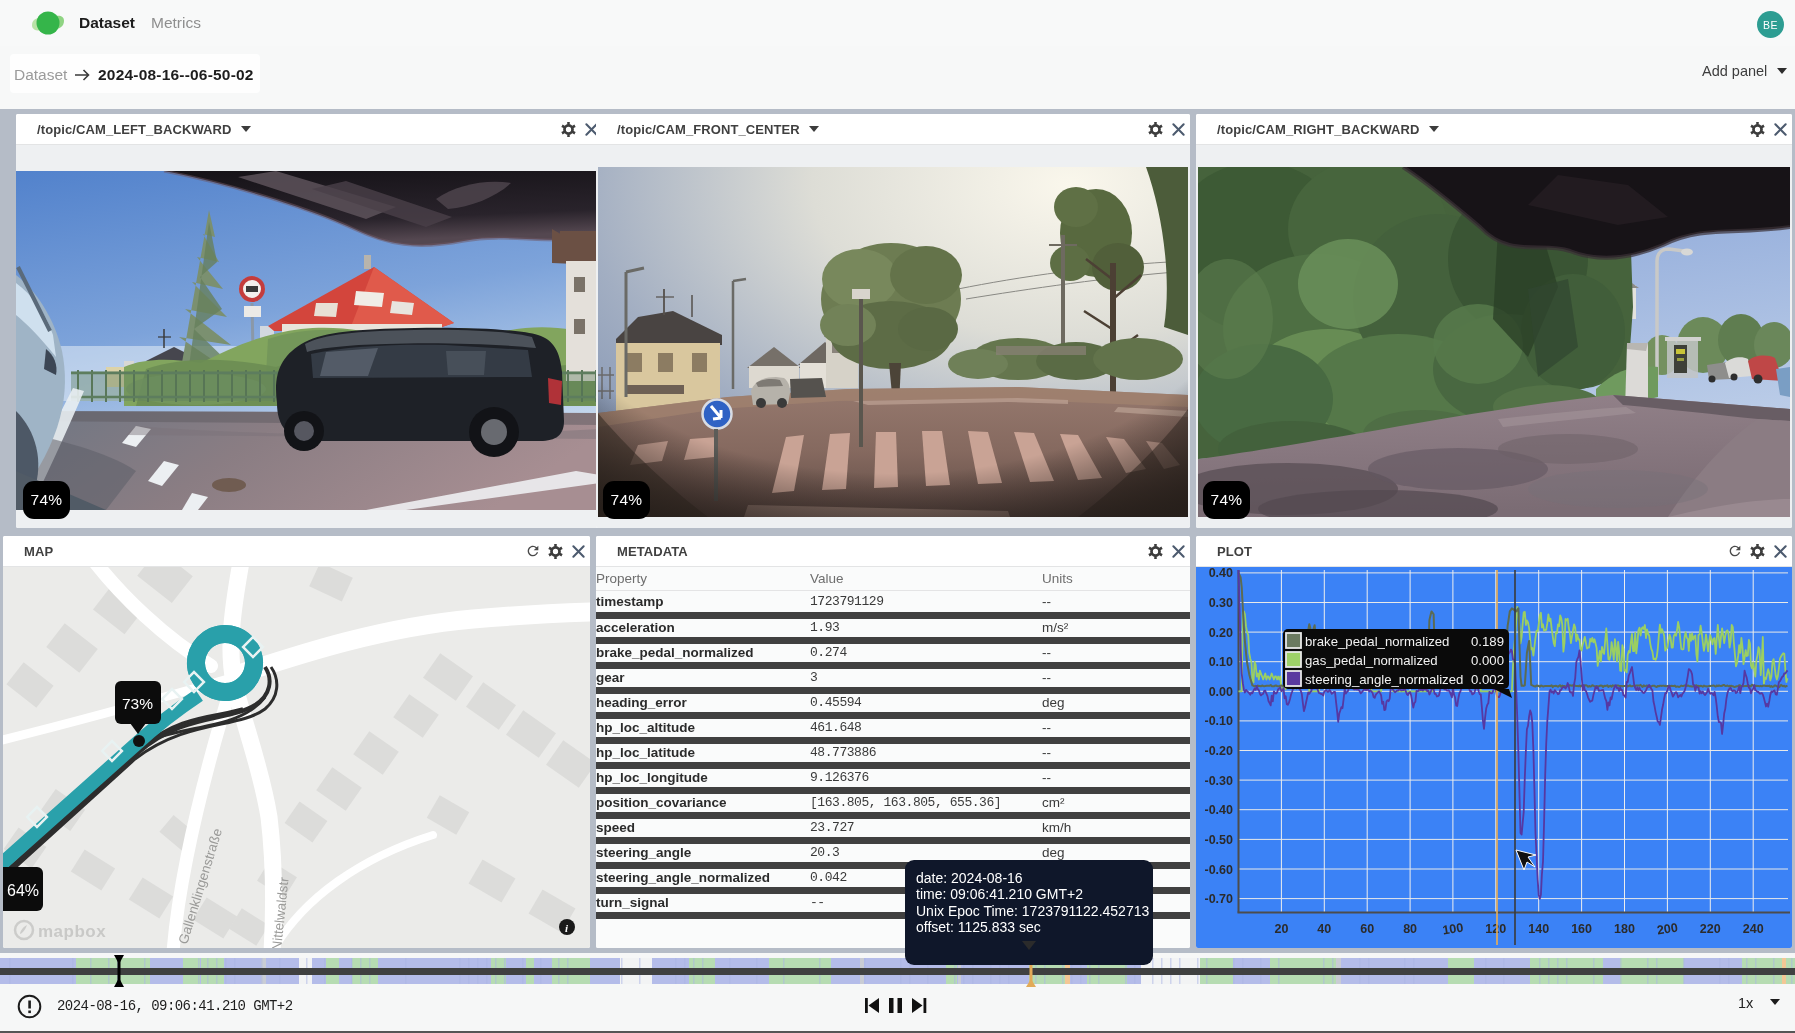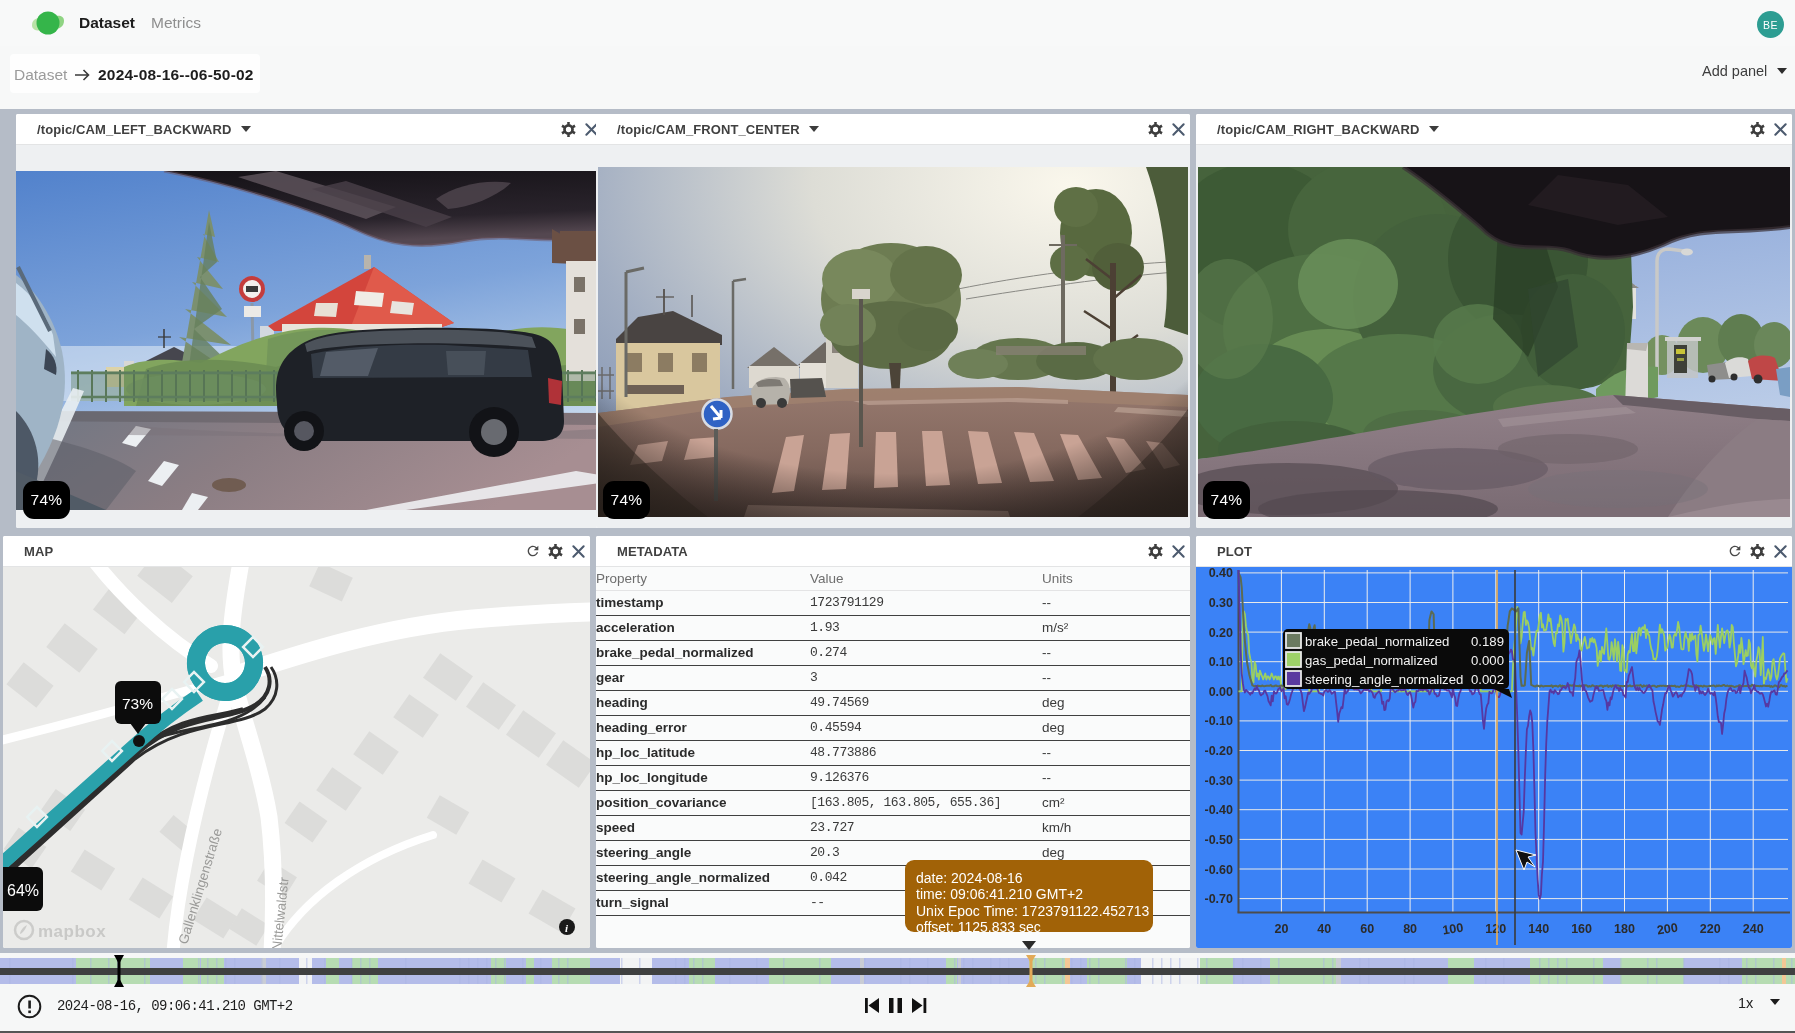--- a/index.html
+++ b/index.html
@@ -35,21 +35,21 @@
 <div class="abs" style="left:14px;top:66px;font-size:15.5px;color:#9b9b9b">Dataset</div>
 <svg class="abs" style="left:74px;top:68px" width="16" height="14" viewBox="0 0 16 14">
     <path d="M1 7 L14.5 7 M9.5 2 L14.5 7 L9.5 12" stroke="#3a3a3a" stroke-width="1.6" fill="none"></path>
   </svg>
 <div class="abs" style="left:98px;top:66px;font-size:15.5px;font-weight:700;color:#1d1d1d;letter-spacing:.2px">2024-08-16--06-50-02</div>
 <div class="abs" style="left:1702px;top:63px;font-size:14.5px;color:#3d3d3d">Add panel</div>
 <div class="caret abs" style="left:1768px;top:68px;border-top-color:#2d2d2d"></div>
 <div class="gridbg"></div>
 <style>
 table.meta{border-collapse:collapse;width:100%;table-layout:fixed;font-size:13.5px;color:#3a3a3a}
-table.meta td{height:25px;padding:0;border-bottom:1px solid #404040;vertical-align:middle}
+table.meta td{height:25px;padding:0;border-bottom:7px solid #404040;vertical-align:middle}
 table.meta tr.mh td{height:23px;color:#6e6e6e;border-bottom:1px solid #e4e4e5}
 table.meta .c1{width:214px;padding-left:0}
 table.meta .c2{width:232px}
 table.meta .c3{padding-left:0}
 table.meta .b{font-weight:700;color:#2b2b2b}
 table.meta .m{font-family:"Liberation Mono",monospace;font-size:13px;letter-spacing:-0.45px}
 </style>
 <div class="panel" style="left:16px;top:114px;width:587px;height:414px">
   <div class="phead">/topic/CAM_LEFT_BACKWARD<span class="caret"></span><span class="sp"></span><span class="hic">
         <svg width="17" height="17" viewBox="0 0 20 20">
@@ -558,28 +558,28 @@
             <td class="c1 b">brake_pedal_normalized</td>
             <td class="c2 m">0.274</td>
             <td class="c3">--</td>
           </tr>
       <tr>
             <td class="c1 b">gear</td>
             <td class="c2 m">3</td>
             <td class="c3">--</td>
           </tr>
       <tr>
-            <td class="c1 b">heading</td>
-            <td class="c2 m">49.74569</td>
-            <td class="c3">deg</td>
-          </tr>
-      <tr>
             <td class="c1 b">heading_error</td>
             <td class="c2 m">0.45594</td>
             <td class="c3">deg</td>
+          </tr>
+      <tr>
+            <td class="c1 b">hp_loc_altitude</td>
+            <td class="c2 m">461.648</td>
+            <td class="c3">--</td>
           </tr>
       <tr>
             <td class="c1 b">hp_loc_latitude</td>
             <td class="c2 m">48.773886</td>
             <td class="c3">--</td>
           </tr>
       <tr>
             <td class="c1 b">hp_loc_longitude</td>
             <td class="c2 m">9.126376</td>
             <td class="c3">--</td>
@@ -607,21 +607,21 @@
       <tr>
             <td class="c1 b">turn_signal</td>
             <td class="c2 m">--</td>
             <td class="c3">--</td>
           </tr>
     </tbody>
       </table>
   </div>
 </div>
 
-<div class="abs" style="left:905px;top:860px;width:248px;height:72px;background:#a16207;border-radius:9px;z-index:30;color:#fff;font-size:14px;line-height:16.3px;padding:10px 0 1px 11px;white-space:nowrap;overflow:hidden">
+<div class="abs" style="left:905px;top:860px;width:248px;height:105px;background:#0f172a;border-radius:9px;z-index:30;color:#fff;font-size:14px;line-height:16.3px;padding:10px 0 1px 11px;white-space:nowrap;overflow:hidden">
 date: 2024-08-16<br>time: 09:06:41.210 GMT+2<br>Unix Epoc Time: 1723791122.452713<br>offset: 1125.833 sec
 </div>
 <div class="abs" style="left:1022px;top:941px;width:0;height:0;border-left:7px solid transparent;border-right:7px solid transparent;border-top:9px solid #2b2b2b;z-index:30"></div>
 
 <div class="panel" style="left:1196px;top:536px;width:596px;height:412px">
   <div class="phead">PLOT<span class="sp"></span><span class="hic">
         <svg width="16" height="16" viewBox="0 0 24 24" fill="#4a4a4a">
           <path d="M17.65 6.35A7.958 7.958 0 0 0 12 4c-4.42 0-7.99 3.58-8 8s3.57 8 7.99 8c3.73 0 6.84-2.55 7.73-6h-2.08c-.82 2.33-3.04 4-5.65 4-3.31 0-6-2.69-6-6s2.69-6 6-6c1.66 0 3.14.69 4.22 1.78L13 11h7V4l-2.35 2.35z"></path>
         </svg>
       </span><span class="hic">

